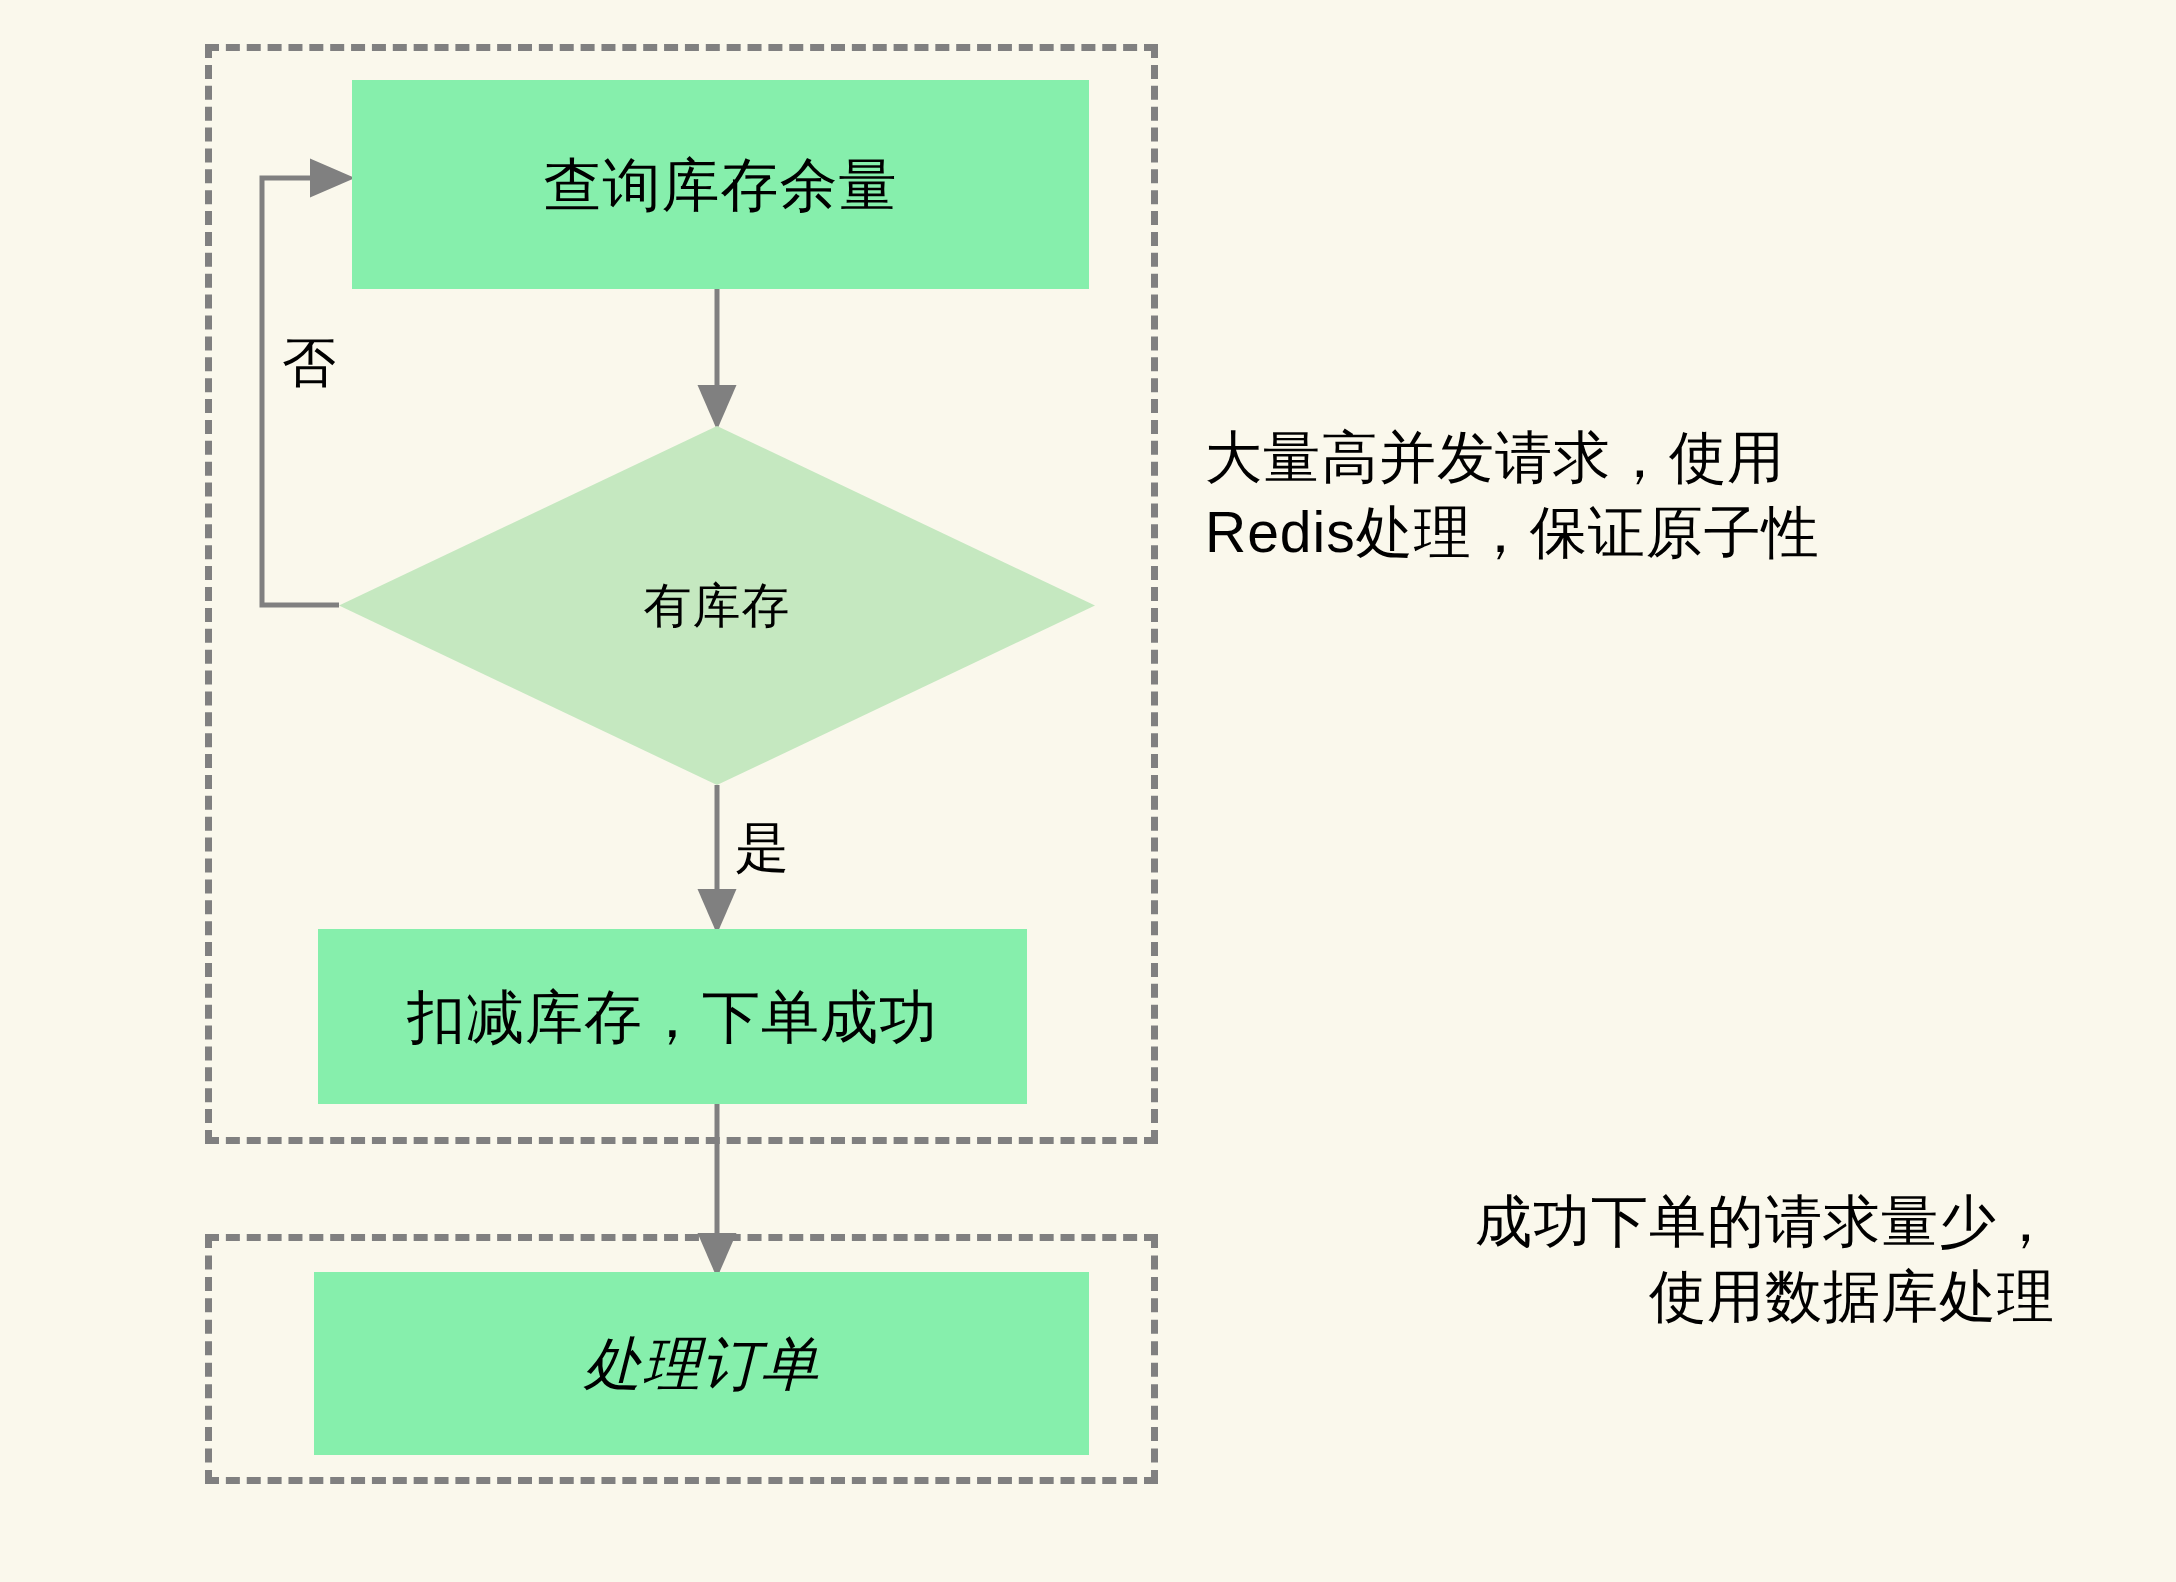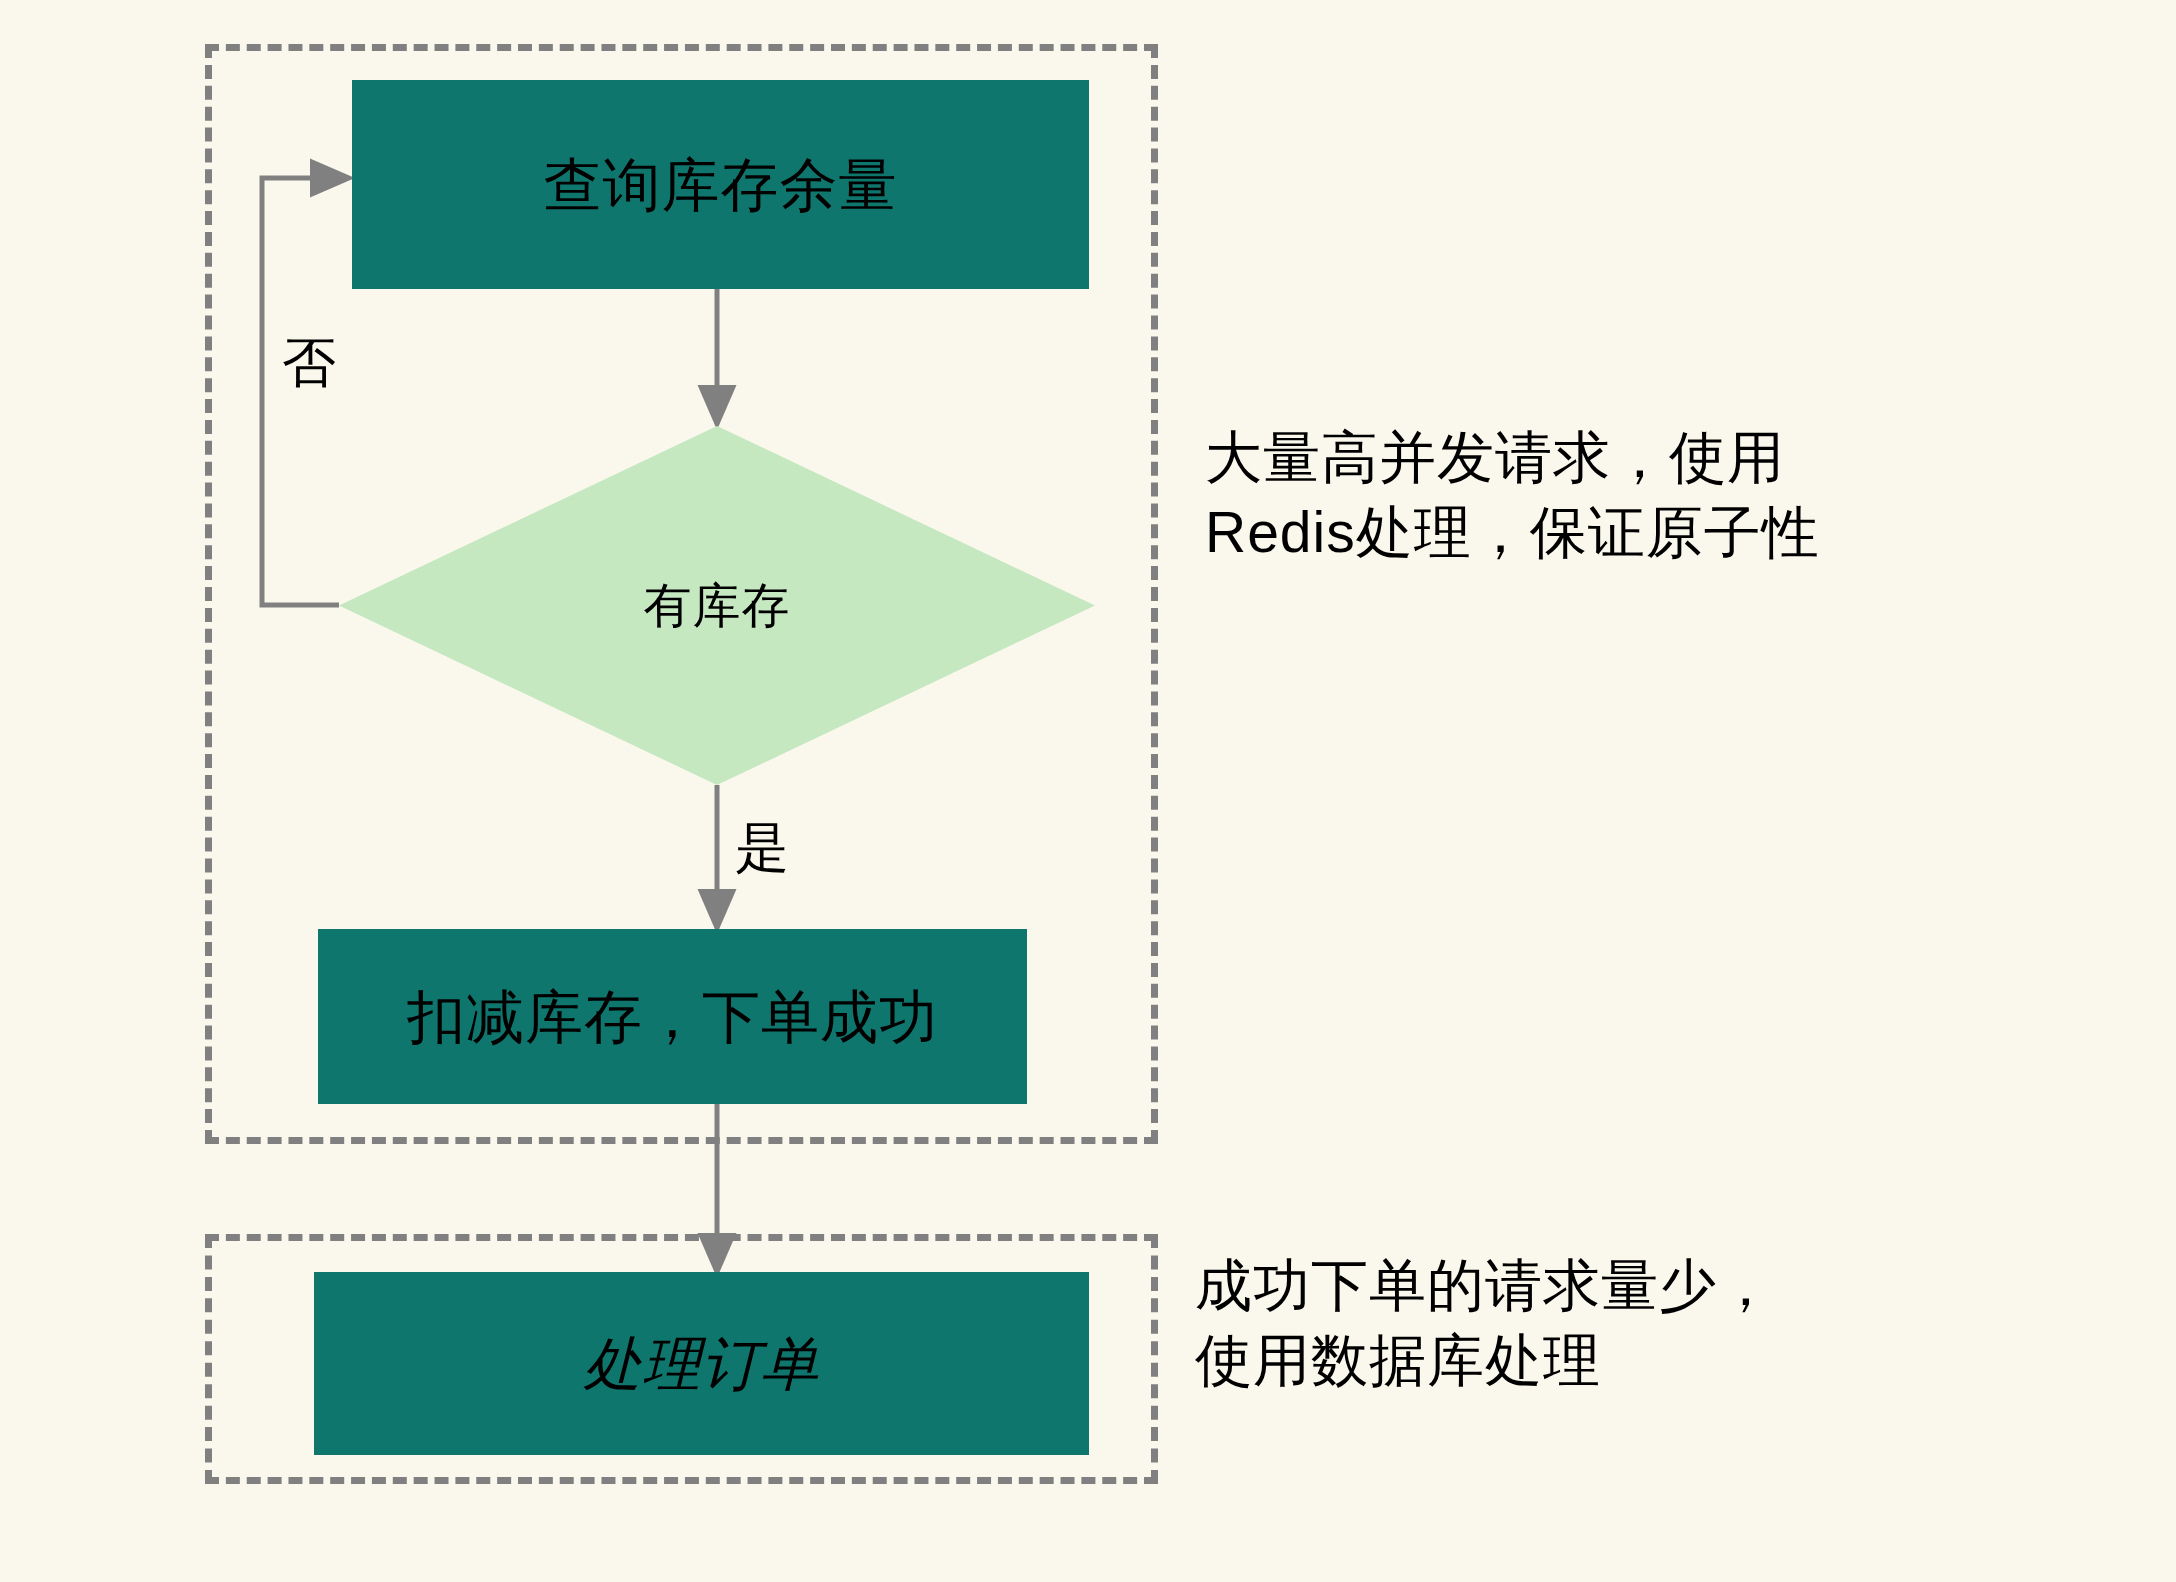--- a/index.html
+++ b/index.html
@@ -26,21 +26,21 @@
     box-sizing: border-box;
     background: transparent;
   }
   #group-redis  { left: 205px; top: 44px;   width: 953px; height: 1100px; }
   #group-db     { left: 205px; top: 1234px; width: 953px; height: 250px;  }
 
   
   .node {
     position: absolute;
     box-sizing: border-box;
-    background: #0f766e;
+    background: #86efac;
     display: flex;
     align-items: center;
     justify-content: center;
     color: #000;
     font-size: 58px;
     line-height: 1.1;
     letter-spacing: 1px;
     white-space: nowrap;
   }
   #node-query   { left: 352px; top: 80px;   width: 737px; height: 209px; }
@@ -97,21 +97,21 @@
   
   .annotation {
     position: absolute;
     font-size: 57px;
     line-height: 1.32;
     color: #000;
     letter-spacing: 1px;
     white-space: pre-line;
   }
   #annotation-redis { left: 1205px; top: 420px;  width: 860px; }
-  #annotation-db    { left: 1195px; top: 1248px; width: 860px; }
+  #annotation-db    { left: 1195px; top: 1184px; width: 860px; text-align: right; }
 </style>
 </head>
 <body>
 
 <div id="stage">
 
   <div id="group-redis" class="group-box"></div>
   <div id="group-db" class="group-box"></div>
 
   <svg id="connectors" viewBox="0 0 2176 1582" xmlns="http://www.w3.org/2000/svg">

